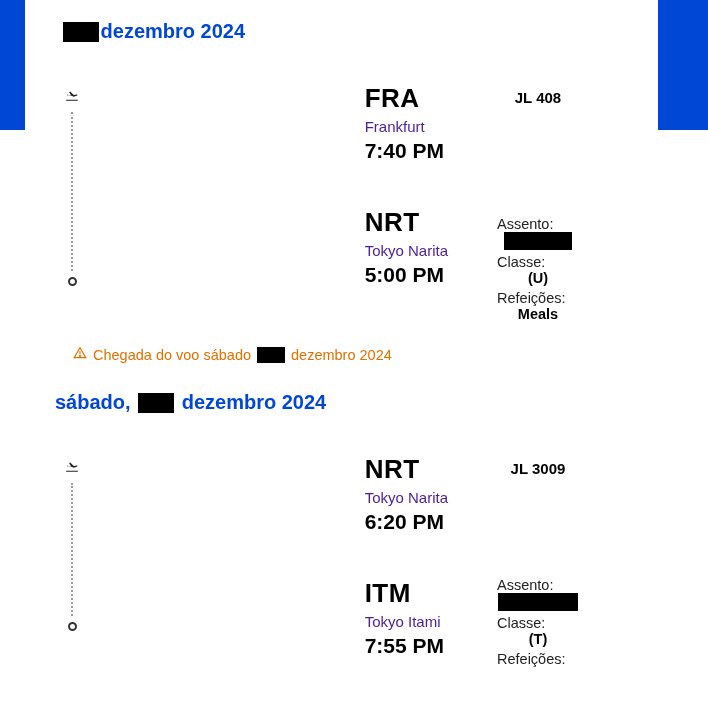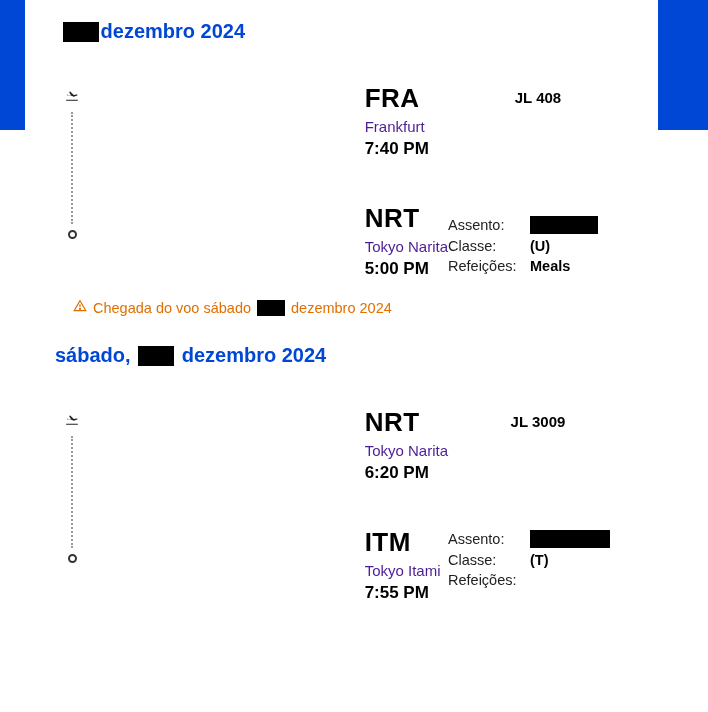--- a/index.html
+++ b/index.html
@@ -73,24 +73,24 @@
 .seg-body {
   margin-left: 55px;
   display: flex;
   justify-content: flex-end;
   align-items: flex-start;
 }
 .leg-block { margin-bottom: 44px; }
 .leg-block:last-child { margin-bottom: 0; }
 .airport-code { font-size: 26px; font-weight: 700; letter-spacing: 0.5px; }
 .airport-name { font-size: 15px; color: #4c1d95; margin-top: 4px; }
-.airport-time { font-size: 17px; font-weight: 700; margin-top: 4px; }
+.airport-time { font-size: 21px; font-weight: 700; margin-top: 4px; }
 .flight-number { font-weight: 700; font-size: 15px; margin-top: 6px; text-align: right; }
 .info-table { margin-top: 0; }
-.info-row { display: flex; align-items: center; font-size: 14.5px; margin-bottom: 4px; }
+.info-row { display: flex; align-items: center; font-size: 14.5px; margin-bottom: 4px; flex-direction: column; }
 .info-label { width: 82px; color: #222; }
 .info-value { font-weight: 700; }
 .info-value.normal { font-weight: 400; }
 .redact-box { display: inline-block; width: 68px; height: 18px; background: #000; }
 .arrival-note {
   color: #e07000;
   font-size: 14.5px;
   margin: 10px 0 28px 18px;
   display: flex;
   align-items: center;

